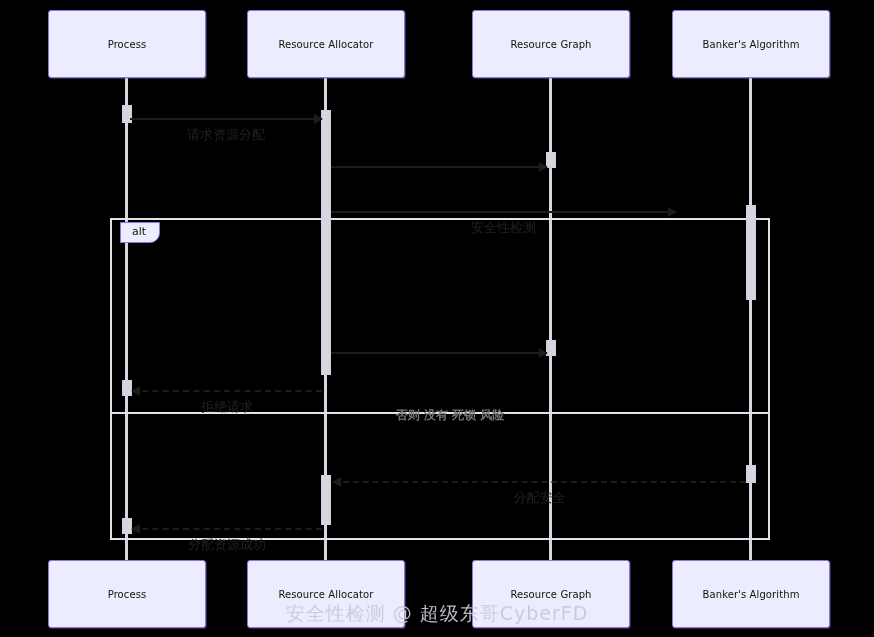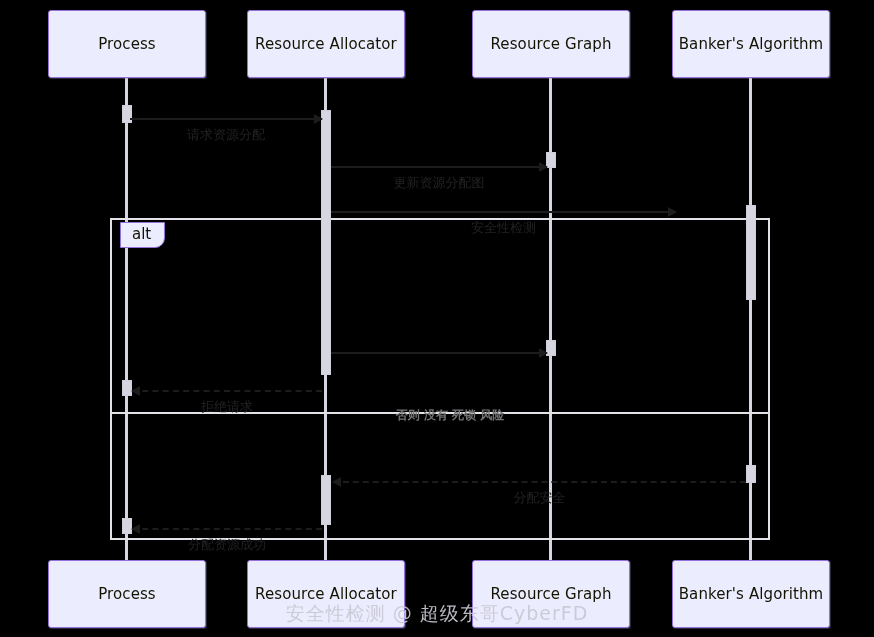--- a/index.html
+++ b/index.html
@@ -12,21 +12,21 @@
 
   
   .actor{
     position:absolute;
     background:#ECECFF;
     border:1px solid #9370DB;
     border-radius:3px;
     box-sizing:border-box;
     display:flex;align-items:center;justify-content:center;
     color:#131300;
-    font-size:15px;
+    font-size:10px;
     letter-spacing:.1px;
     box-shadow:1px 1px 0 rgba(120,120,160,.35);
     z-index:6;
   }
 
   
   .lifeline{
     position:absolute;width:3px;background:#d6d6e0;z-index:1;
   }
 
@@ -44,21 +44,21 @@
   }
   .loop-divider{
     position:absolute;height:2px;background:#e2e2e8;z-index:2;
   }
   .loop-label{
     position:absolute;
     background:#ECECFF;
     border:1px solid #9370DB;
     border-bottom-right-radius:10px;
     color:#131300;
-    font-size:15px;
+    font-size:11px;
     padding:3px 13px 4px 11px;
     z-index:7;
     line-height:1.1;
   }
   .else-cond{
     position:absolute;
     color:#737373;
     font-size:12px;
     font-weight:bold;
     z-index:5;
@@ -133,21 +133,20 @@
 
   <div class="msg right" style="left:130px;top:118px;width:192px;height:30px;">
     <div class="line"></div>
     <div class="head"></div>
     <div class="label">请求资源分配</div>
   </div>
 
   <div class="msg right" style="left:331px;top:166px;width:216px;height:30px;">
     <div class="line"></div>
     <div class="head"></div>
-    <div class="label">更新资源分配图</div>
   </div>
 
   <div class="msg right" style="left:331px;top:211px;width:345px;height:30px;">
     <div class="line"></div>
     <div class="head"></div>
     <div class="label">安全性检测</div>
   </div>
 
 
   <div class="msg right" style="left:331px;top:352px;width:216px;height:30px;">

